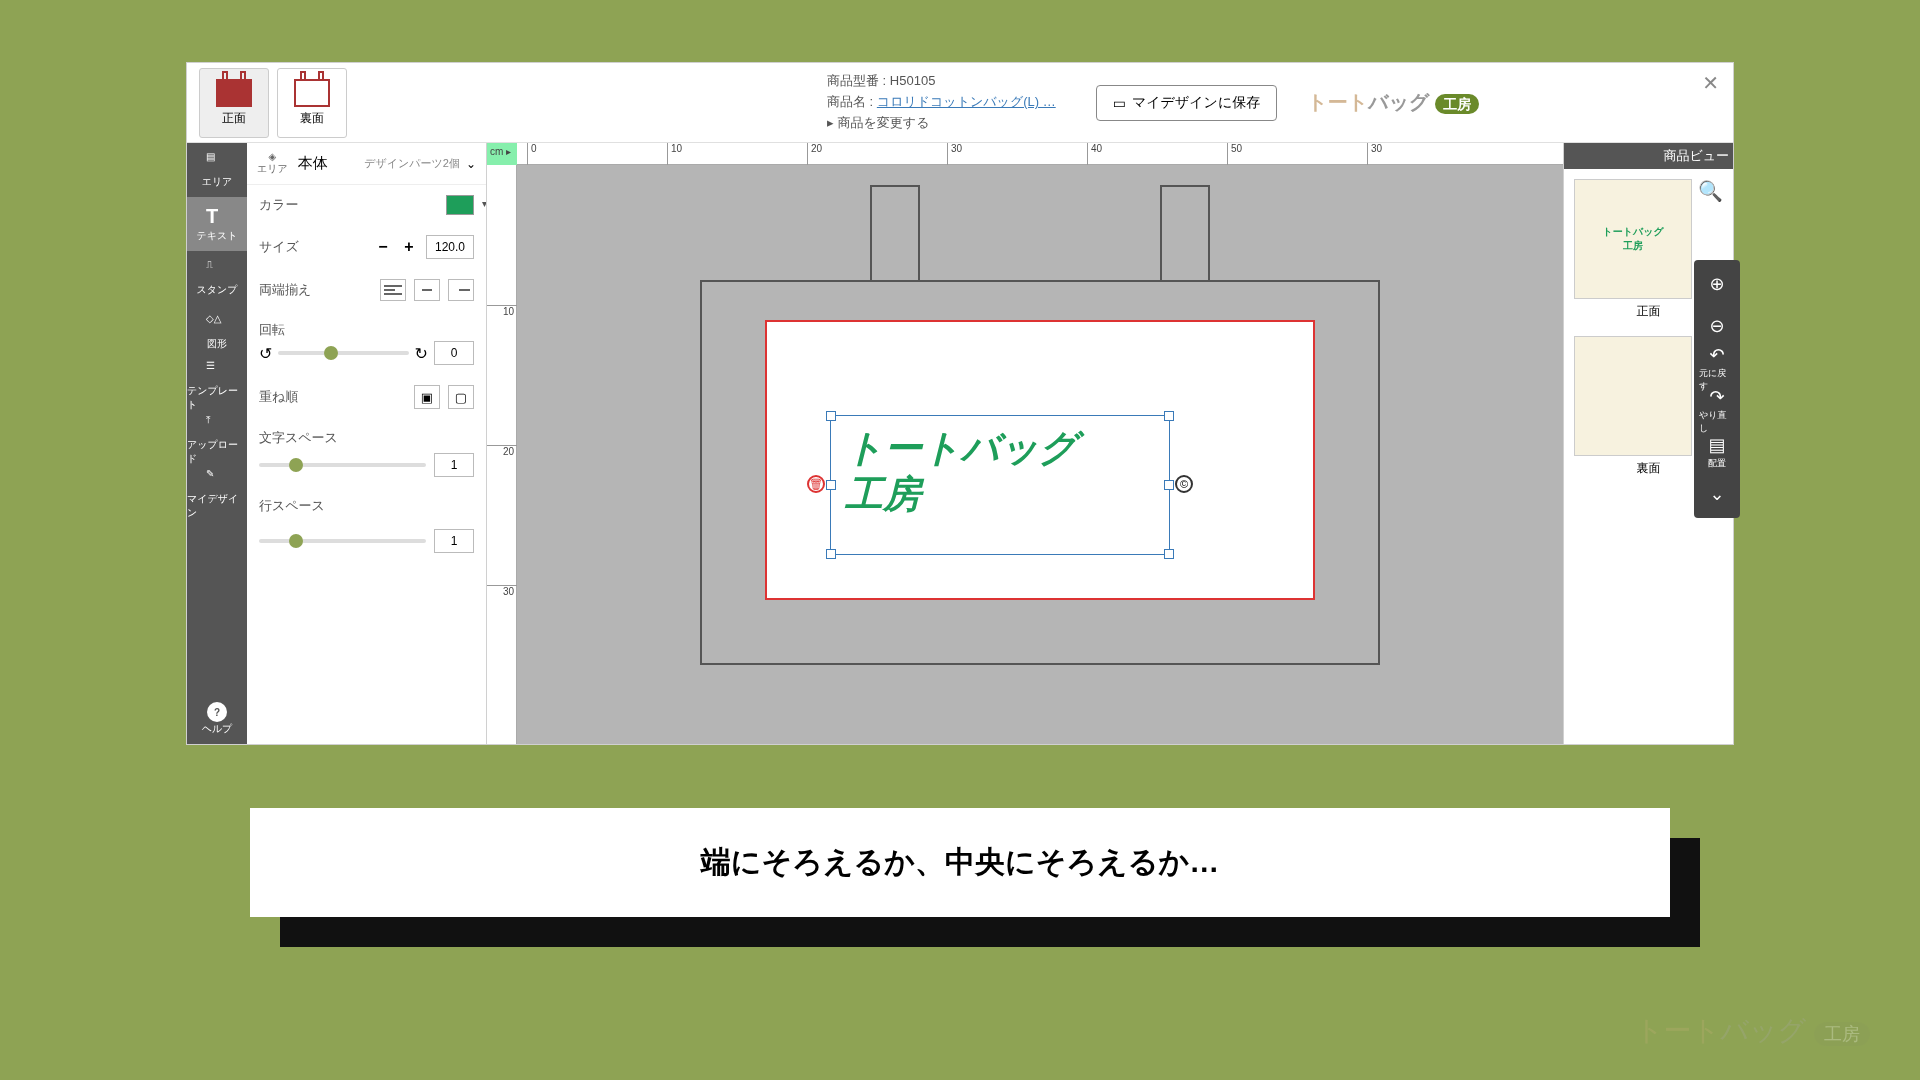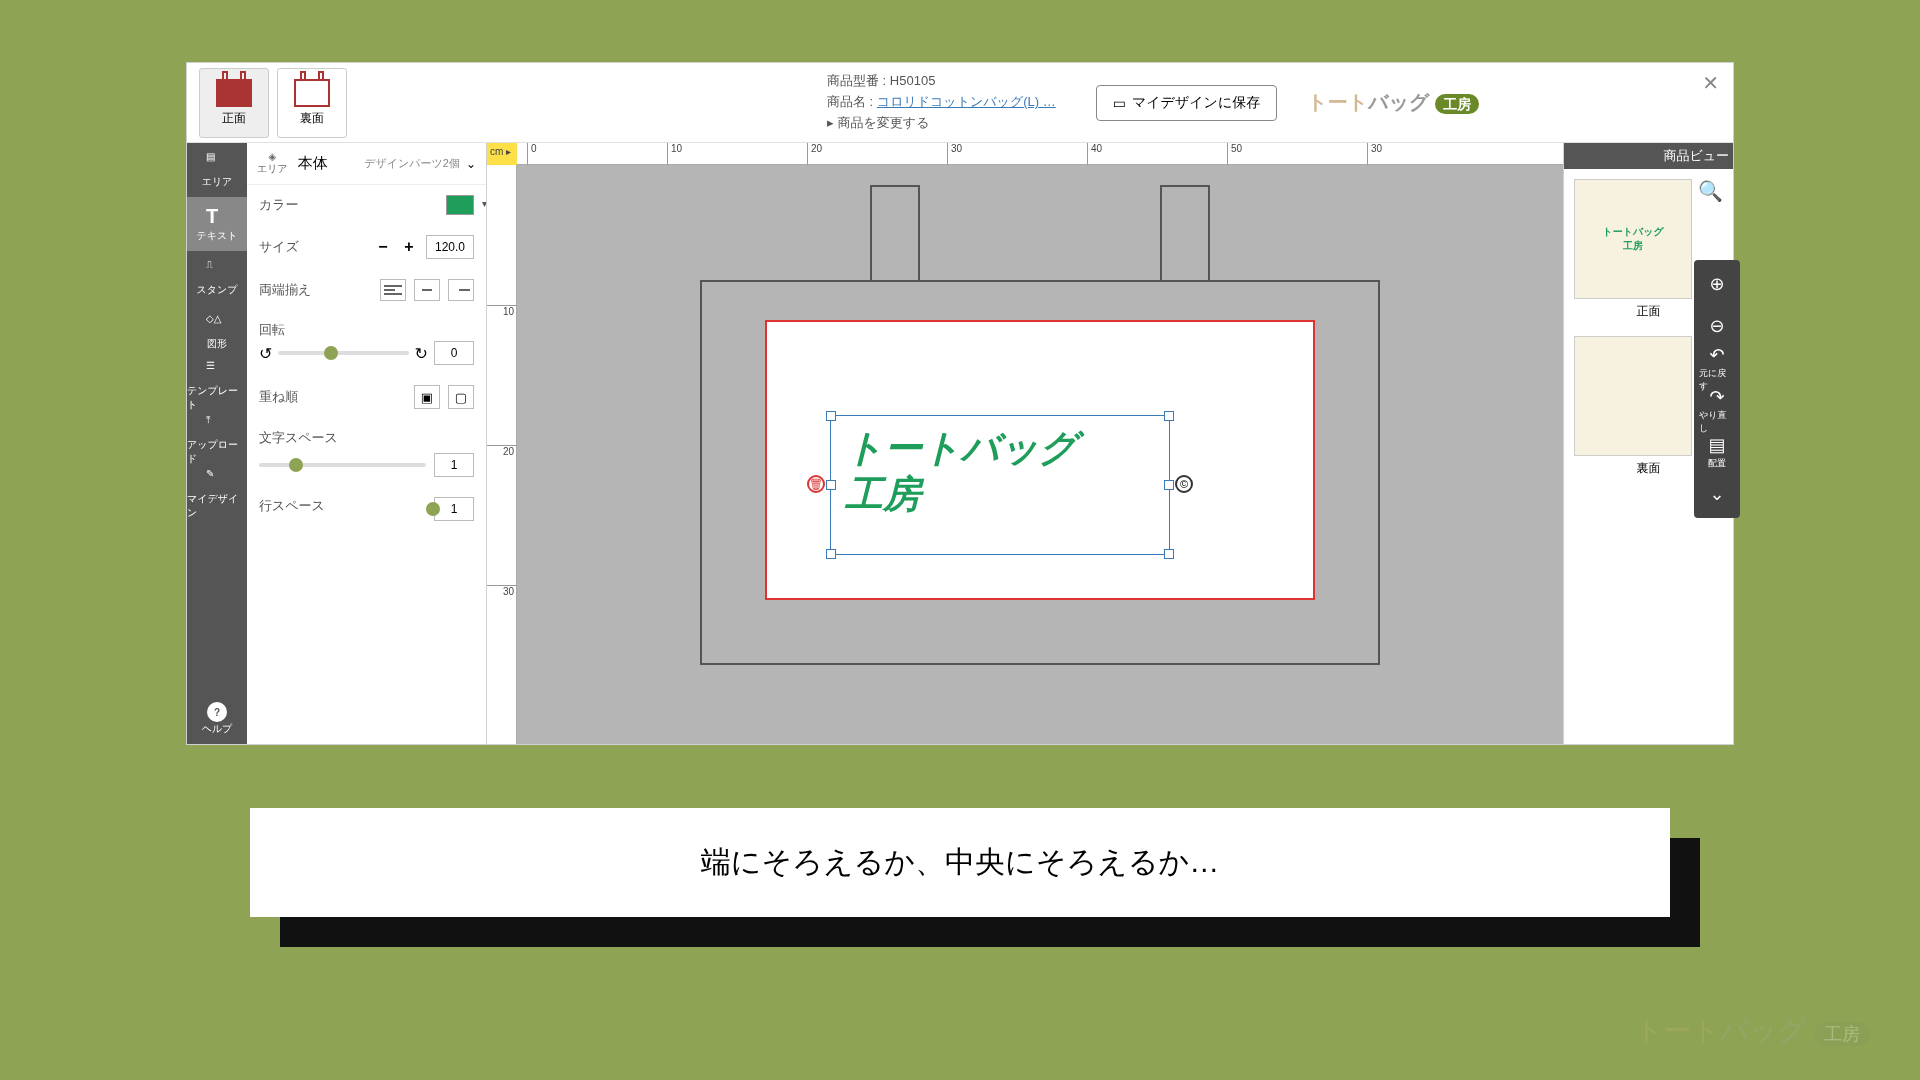--- a/index.html
+++ b/index.html
@@ -39,21 +39,21 @@
 .cswatch::after{content:"▾";position:absolute;right:-14px;top:2px;font-size:10px;color:#555}
 .sizerow .pm{font-size:16px;font-weight:bold;width:18px;text-align:center;cursor:pointer}
 .numin{width:48px;height:24px;border:1px solid #bbb;text-align:center;font-size:12px}
 .alnbtn{width:26px;height:22px;border:1px solid #bbb;display:flex;flex-direction:column;justify-content:center;gap:2px;padding:3px;cursor:pointer}
 .alnbtn span{height:2px;background:#666}
 .alnbtn.l span:nth-child(2){width:60%}.alnbtn.c span{margin:0 auto}.alnbtn.c span:nth-child(2){width:60%}.alnbtn.r span{margin-left:auto}.alnbtn.r span:nth-child(2){width:60%}
 .rotrow{display:flex;align-items:center;gap:6px;padding:0 12px 10px}
 .slider{flex:1;height:4px;background:#ddd;border-radius:2px;position:relative}
 .slider .knob{width:14px;height:14px;background:#8ea354;border-radius:50%;position:absolute;top:-5px}
 .iconbtn{width:26px;height:24px;border:1px solid #bbb;display:flex;align-items:center;justify-content:center;cursor:pointer;font-size:13px}
-.canvaswrap{flex:1;position:relative;background:#fde047;overflow:hidden}
+.canvaswrap{flex:1;position:relative;background:#86efac;overflow:hidden}
 .ruler-h{position:absolute;left:30px;right:0;top:0;height:22px;border-bottom:1px solid #aaa;background:#fff;font-size:10px;color:#444}
 .ruler-h .tick{position:absolute;top:0;height:22px;border-left:1px solid #999;padding-left:3px}
 .ruler-v{position:absolute;left:0;top:22px;width:30px;bottom:0;border-right:1px solid #aaa;background:#fff;font-size:10px;color:#444}
 .ruler-v .tick{position:absolute;left:0;width:30px;border-top:1px solid #999;text-align:right;padding-right:3px}
 .cmlbl{position:absolute;left:3px;top:3px;font-size:10px;color:#444}
 .canvas{position:absolute;left:30px;top:22px;right:0;bottom:0;background:#b5b5b5;display:flex;align-items:flex-start;justify-content:center;padding-top:20px}
 .bag{width:680px;height:480px;position:relative}
 .handle{position:absolute;top:0;width:50px;height:100px;border:2px solid #555}
 .handle.l{left:170px}.handle.r{right:170px}
 .bagbody{position:absolute;top:95px;left:0;right:0;bottom:0;border:2px solid #555;background:#b5b5b5}
@@ -68,21 +68,21 @@
 .zoomcol{position:absolute;right:180px;top:260px;width:46px;background:#444;border-radius:4px;display:flex;flex-direction:column;align-items:center;padding:6px 0;gap:6px}
 .zbtn{width:36px;height:36px;display:flex;flex-direction:column;align-items:center;justify-content:center;color:#fff;font-size:9px;cursor:pointer;gap:1px}
 .zbtn .ic{font-size:18px}
 .rpanel{width:170px;border-left:1px solid #d0d0d0;background:#fff;display:flex;flex-direction:column}
 .rhead{background:#555;color:#fff;text-align:right;padding:4px;font-size:13px}
 .thumb{padding:10px;display:flex;gap:6px;align-items:flex-start}
 .thumb .bg{flex:1;height:120px;border:1px solid #ccc;background:#f7f2df;position:relative;display:flex;align-items:center;justify-content:center;font-size:10px;color:#1e9e5a;font-weight:bold}
 .thumb .mag{font-size:20px;cursor:pointer}
 .thlbl{text-align:center;font-size:12px;margin-top:-6px;margin-bottom:6px}
 .caption{position:absolute;left:250px;top:808px;width:1420px}
-.capbox{background:#fff;padding:34px 40px;text-align:center;font-size:30px;font-weight:normal;position:relative;z-index:2}
+.capbox{background:#fff;padding:34px 40px;text-align:center;font-size:30px;font-weight:bold;position:relative;z-index:2}
 .capshadow{position:absolute;left:30px;top:30px;width:100%;height:100%;background:#111;z-index:1}
 .wmark{position:absolute;right:50px;bottom:30px;font-size:28px;opacity:.25}
 .wmark .t1{color:#c8b27a}.wmark .t2{color:#aaa}.wmark .b{background:#8a9a5a;color:#fff;border-radius:14px;padding:2px 10px;font-size:18px}
 </style>
 </head>
 <body>
 
 <div class="app">
   <div class="topbar">
     <div class="tabs">
@@ -213,21 +213,21 @@
       </div>
       <div class="prow" style="flex-direction:column;align-items:stretch;gap:6px">
         <span class="lbl">文字スペース</span>
         <div style="display:flex;gap:8px;align-items:center">
           <div class="slider">
               <div class="knob" style="left:18%"></div>
             </div>
           <input class="numin" style="width: 40px;" value="1">
         </div>
       </div>
-      <div class="prow" style="flex-direction:row;align-items:stretch;gap:6px">
+      <div class="prow" style="flex-direction:column;align-items:stretch;gap:14px">
         <span class="lbl">行スペース</span>
         <div style="display:flex;gap:8px;align-items:center">
           <div class="slider">
               <div class="knob" style="left:18%"></div>
             </div>
           <input class="numin" style="width: 40px;" value="1">
         </div>
       </div>
     </div>
 

